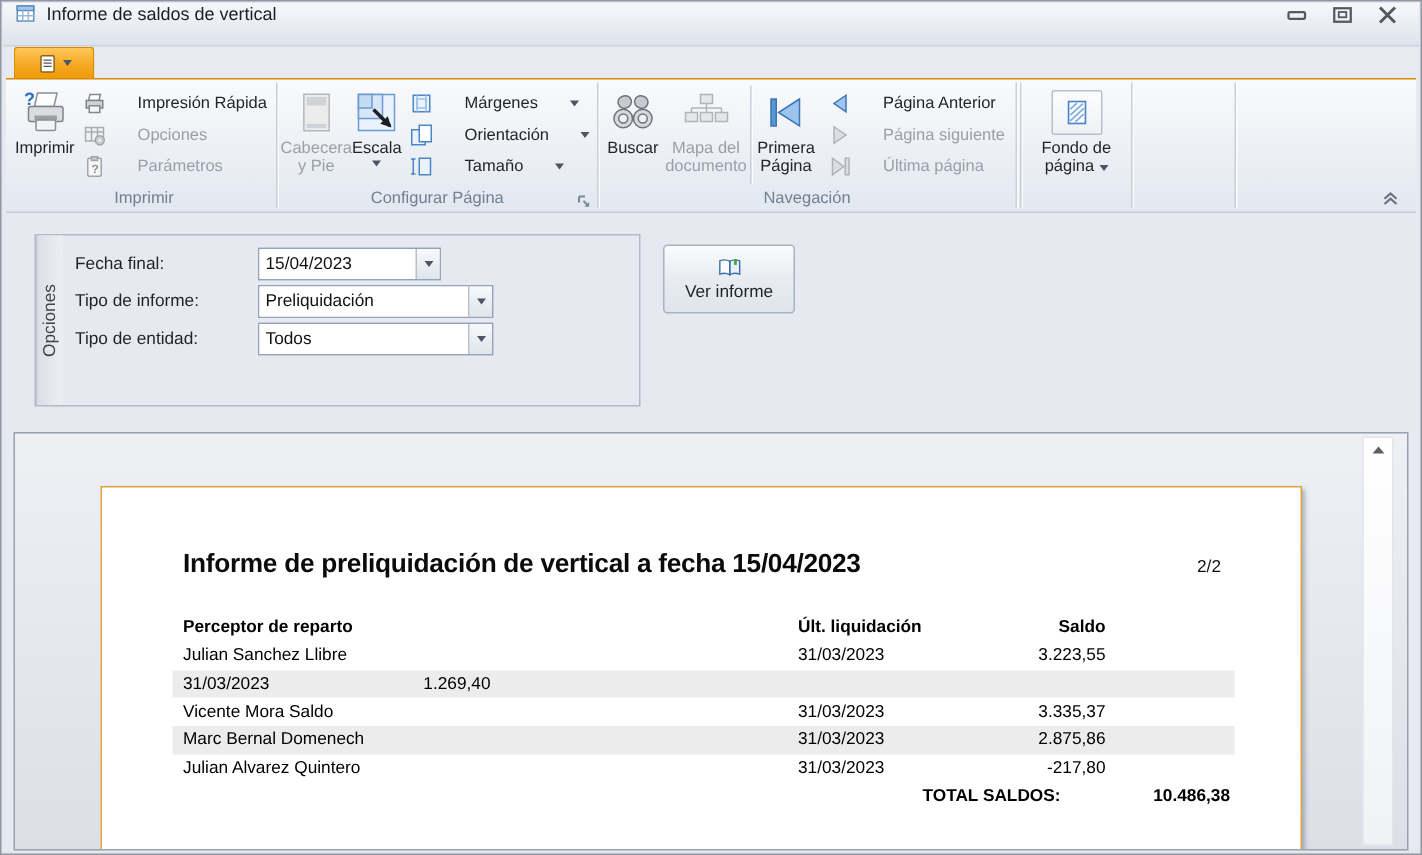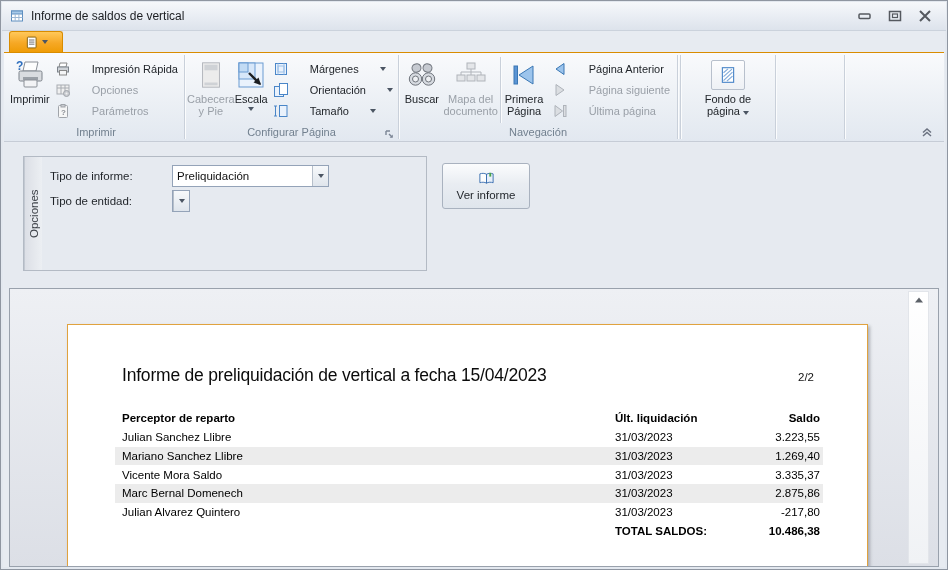--- a/index.html
+++ b/index.html
@@ -6,21 +6,21 @@
   html,body { width:948px; height:570px; font-family:"Liberation Sans","DejaVu Sans",sans-serif; }
   .window {
     position:relative; width:948px; height:570px; overflow:hidden;
     background:#e7ebf1; border:1px solid #8f96a1;
     box-shadow: inset 0 0 0 2px #e3e8ef;
   }
   
   .titlebar {
     position:absolute; left:1px; top:1px; right:1px; height:29px;
     background:linear-gradient(#f6f8fb,#dde3ec);
-    display:flex; align-items:center; padding:0 8px; gap:7px;
+    display:flex; padding:0 8px; gap:7px;
     border-bottom:1px solid #cbd2dc;
   }
   .titlebar .wtitle { font-size:12px; color:#1c1e22; flex:1; }
   .winbtns { display:flex; gap:12px; margin-right:4px; }
   .winbtn { width:18px; height:16px; display:flex; align-items:center; justify-content:center; cursor:default; }
   
   .tabrow { position:absolute; left:3px; top:30px; right:3px; height:21px; }
   .app-tab {
     position:absolute; left:5px; top:0; width:54px; height:21px;
     background:linear-gradient(#ffc85a,#f6a825 55%,#ef9c07);
@@ -75,27 +75,27 @@
                  background:linear-gradient(#fbfcfd,#e9edf2 45%,#dfe5ec);
                  display:flex; flex-direction:column; align-items:center; justify-content:center; gap:3px;
                  font-size:11.5px; color:#1f2328; font-family:inherit; cursor:default; }
   
   .preview { position:absolute; left:8px; right:8px; top:287px; bottom:2px;
              border:1px solid #99a1ac; background:linear-gradient(#eef0f4,#dcdfe6); overflow:hidden; }
   .page { position:absolute; left:57px; top:35px; width:801px; height:400px;
           background:#fff; border:1px solid var(--page_border,#e0a23e);
           box-shadow:2px 2px 3px rgba(100,105,115,.45); }
   .rep-head { position:absolute; left:54px; top:40px; width:692px; display:flex; justify-content:space-between; align-items:baseline; }
-  .rep-title { font-size:17.5px; font-weight:normal; color:#0b0b0b; letter-spacing:-0.2px; }
+  .rep-title { font-size:17.5px; font-weight:bold; color:#0b0b0b; letter-spacing:-0.2px; }
   .rep-pagenum { font-size:11.5px; color:#111; }
   .rtable { position:absolute; left:47px; top:82px; width:708px; font-size:11.5px; color:#000; }
   .trow { display:flex; align-items:center; height:18.7px; padding:0 3px 0 7px; }
   .trow.hdr { height:21px; font-weight:bold; }
   .trow.alt { background:var(--row_alt,#ececec); }
-  .c-name { width:493px; }
+  .c-name { width:410px; }
   .c-date { width:92px; }
   .c-bal  { width:113px; text-align:right; }
   .trow.total { font-weight:bold; }
   .trow.total .c-merged { width:585px; text-align:right; }
   
   .vscroll { position:absolute; right:9px; top:2px; bottom:2px; width:21px;
              background:linear-gradient(#ffffff,#f0f2f5); border:1px solid #e2e5ea; }
   .vscroll .sup { height:16px; display:flex; align-items:center; justify-content:center; cursor:default; }
   svg { display:block; }
 </style>
@@ -328,21 +328,21 @@
             <span>Última página</span>
           </div>
         </div>
       </div>
       <div class="rg-caption">Navegación</div>
     </div>
     <div class="rsep"></div>
 
     <div class="rsep"></div>
 
-    <div class="rgroup" style="width:92px">
+    <div class="rgroup" style="width:71px">
       <div class="rg-body" style="justify-content:center">
         <div class="bb" style="width:68px">
           <span class="bico">
               <span class="boxed">
             <svg width="18" height="18" viewBox="0 0 16 16">
                   <rect x="3" y="1.5" width="10" height="13" fill="#fff" stroke="#4a86c8"></rect>
                   <g stroke="#7fa9d9">
                     <line x1="4" y1="6" x2="8" y2="2.5"></line>
                     <line x1="4" y1="9.5" x2="11.5" y2="2.8"></line>
                     <line x1="4" y1="13" x2="12" y2="5.5"></line>
@@ -369,31 +369,41 @@
           <path d="M3 11 L7 7.5 L11 11" fill="none" stroke="#6b7280" stroke-width="1.5"></path>
         </svg>
     </span>
   </div>
 
   <div class="optionsbar">
     <div class="optbox">
       <div class="opt-tab">Opciones</div>
       <div class="opt-fields">
         <div class="frow">
+          <span class="flabel">Fecha final:</span>
+          <div class="combo">
+            <input class="w-date" value="15/04/2023" style="">
+            <span class="cbtn">
+                <span class="da"></span>
+              </span>
+          </div>
+        </div>
+        <div class="frow">
           <span class="flabel">Tipo de informe:</span>
           <div class="combo">
             <input class="w-wide" value="Preliquidación" style="">
             <span class="cbtn">
                 <span class="da"></span>
               </span>
           </div>
         </div>
         <div class="frow">
           <span class="flabel">Tipo de entidad:</span>
           <div class="combo">
+            <input class="w-wide" value="Todos" style="">
             <span class="cbtn">
                 <span class="da"></span>
               </span>
           </div>
         </div>
       </div>
     </div>
     <button class="ver-informe">
       <svg width="17" height="15" viewBox="0 0 18 15">
           <path d="M9 3 C7 1.8 4 1.8 2 2.6 V12 C4 11.2 7 11.2 9 12.4 Z" fill="#fdfdfd" stroke="#3a6fb0"></path>
@@ -416,21 +426,20 @@
           <span class="c-name">Perceptor de reparto</span>
           <span class="c-date">Últ. liquidación</span>
           <span class="c-bal">Saldo</span>
         </div>
         <div class="trow">
           <span class="c-name">Julian Sanchez Llibre</span>
           <span class="c-date">31/03/2023</span>
           <span class="c-bal">3.223,55</span>
         </div>
         <div class="trow alt">
-          <span class="c-name">Mariano Sanchez Llibre</span>
           <span class="c-date">31/03/2023</span>
           <span class="c-bal">1.269,40</span>
         </div>
         <div class="trow">
           <span class="c-name">Vicente Mora Saldo</span>
           <span class="c-date">31/03/2023</span>
           <span class="c-bal">3.335,37</span>
         </div>
         <div class="trow alt">
           <span class="c-name">Marc Bernal Domenech</span>

